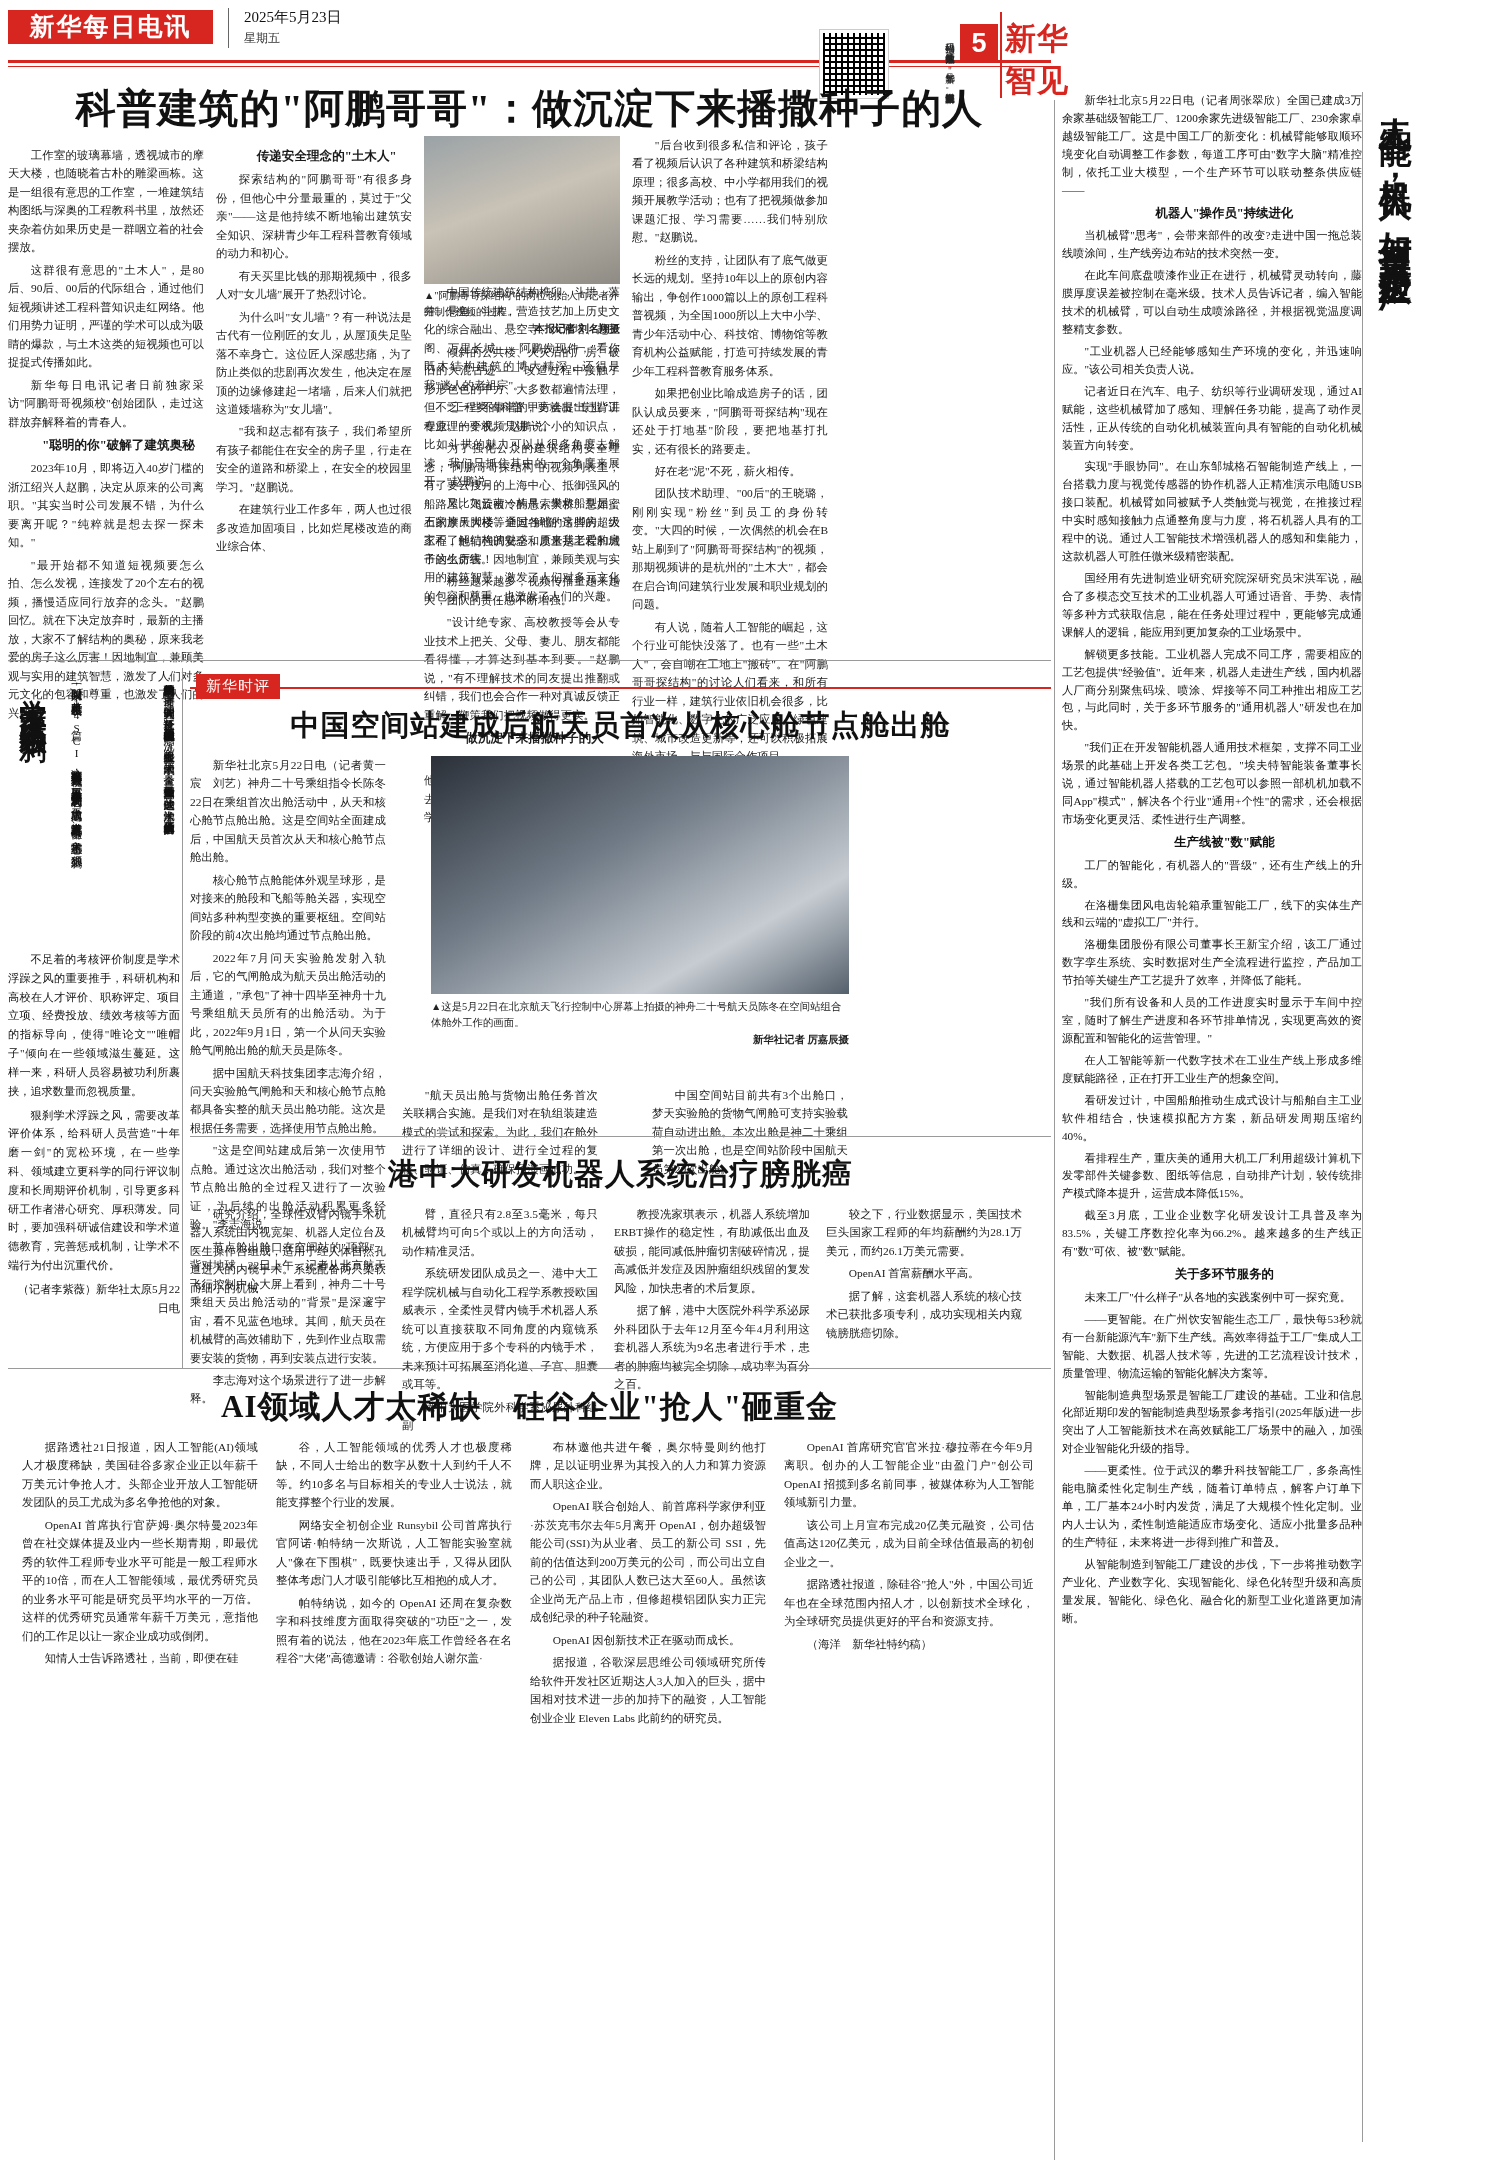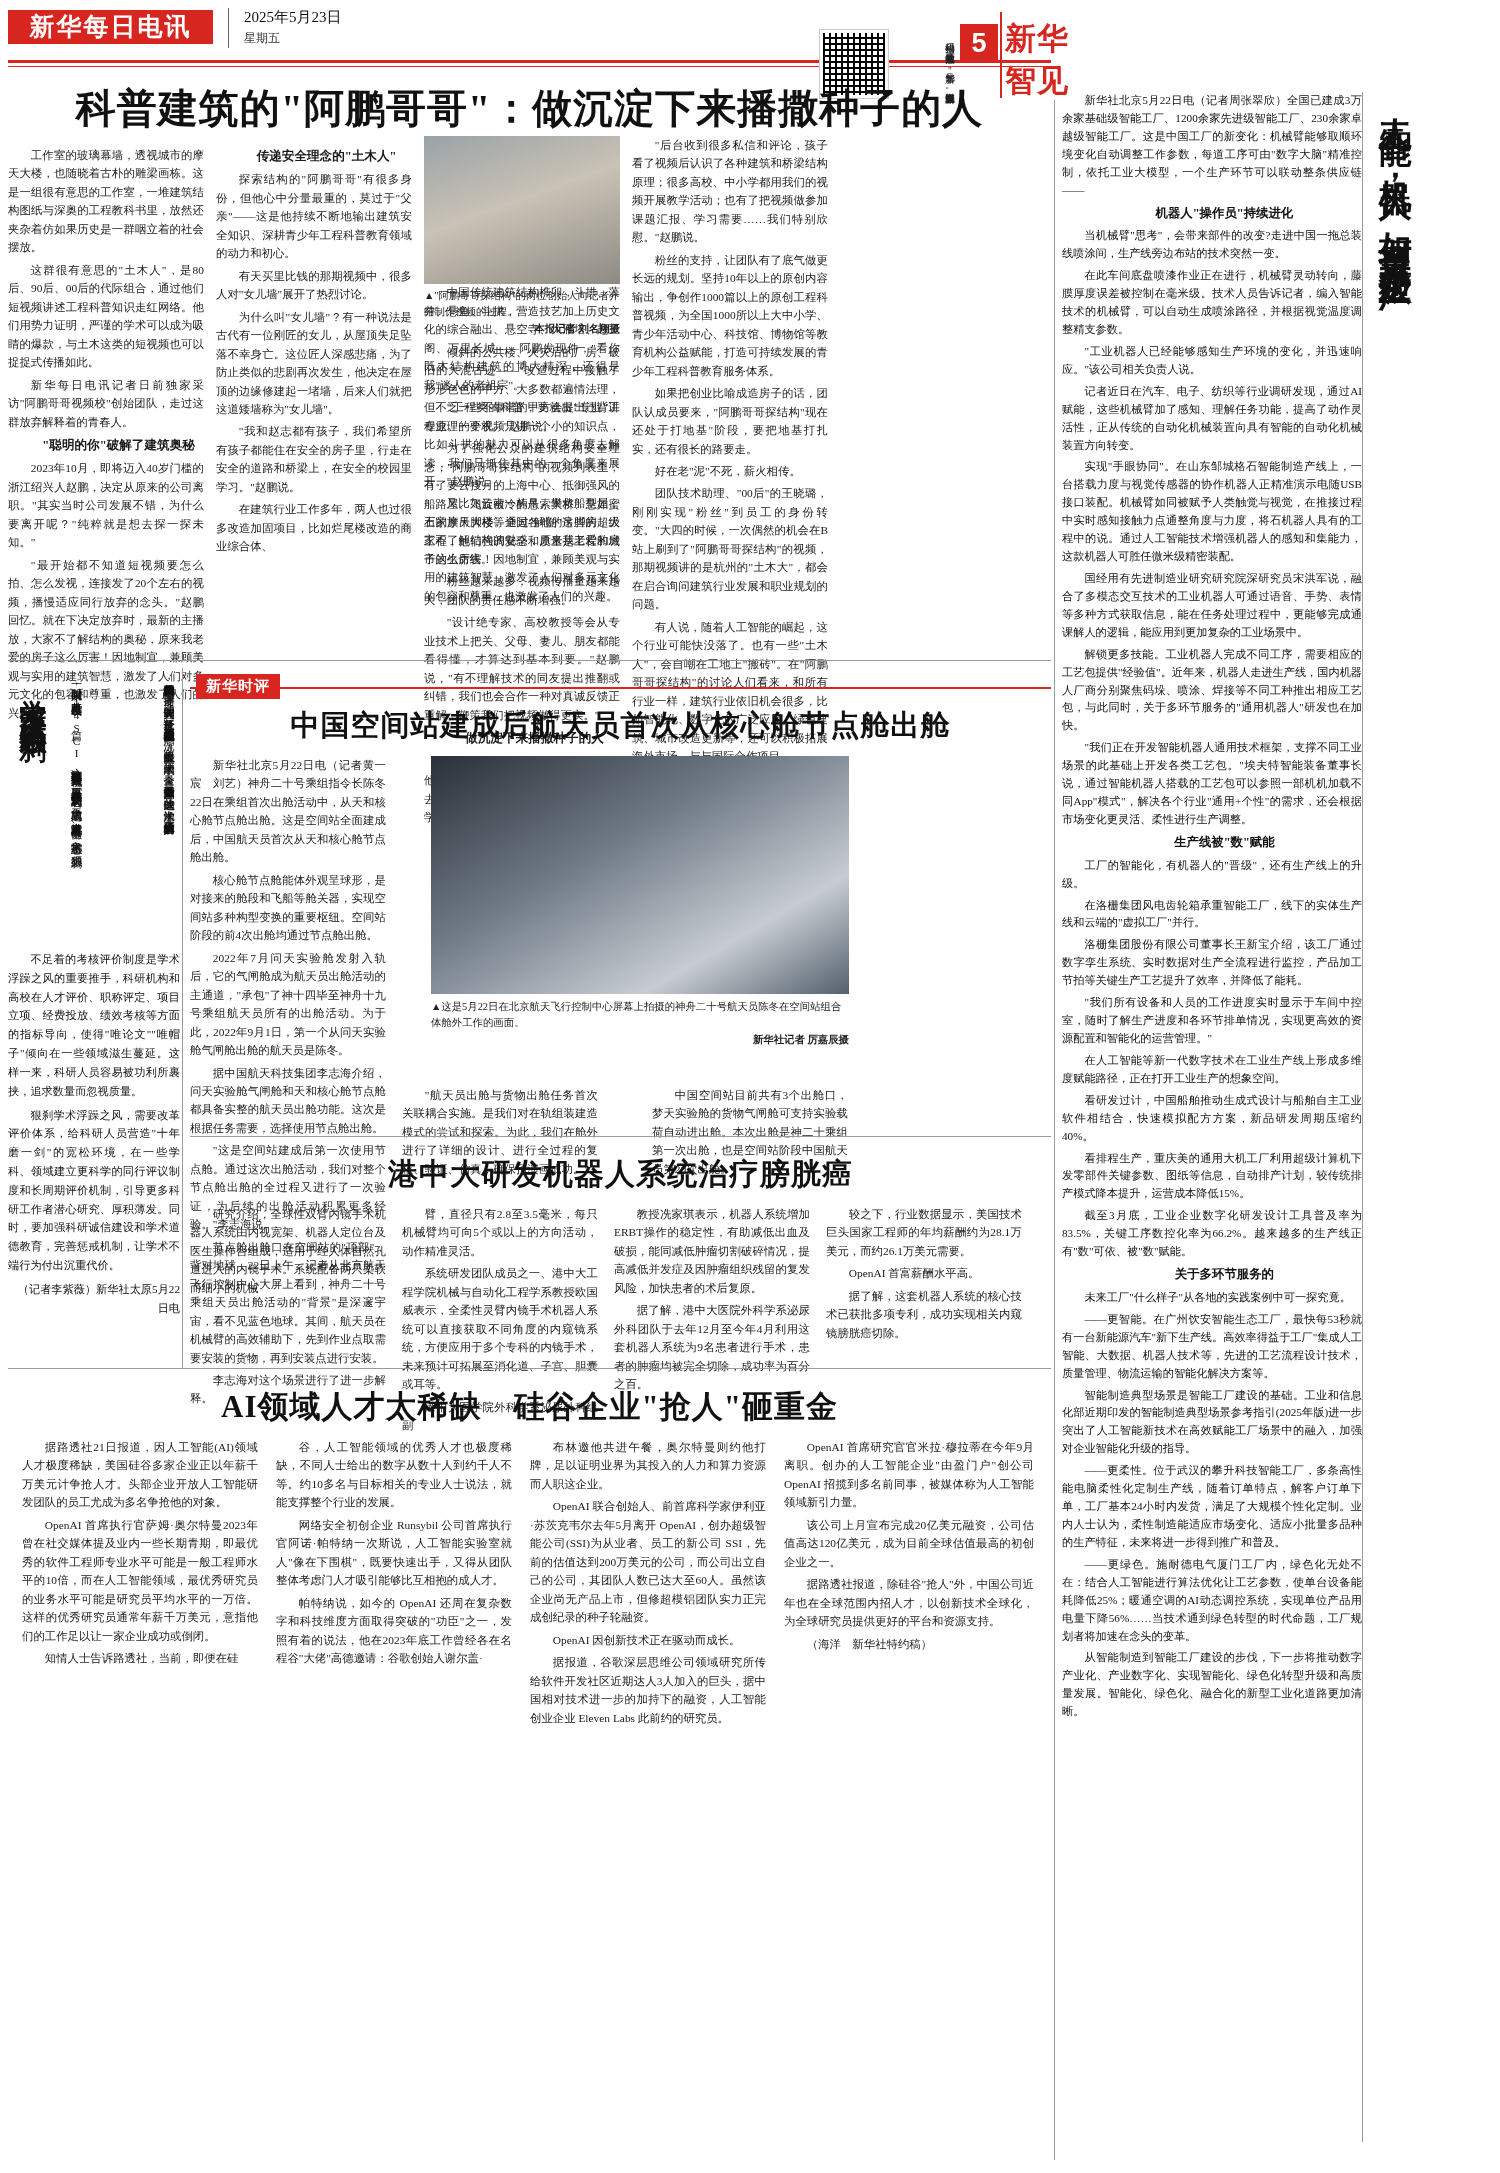--- a/index.html
+++ b/index.html
@@ -41,21 +41,21 @@
   .cols{column-gap:16px;font-size:11.4px;line-height:1.62;text-align:justify;color:#1a1a1a;}
   .cols p{margin:0 0 4px 0;text-indent:2em;}
   .subhead{font-weight:bold;font-size:12.6px;text-align:center;margin:7px 0 4px 0;text-indent:0;}
   .byline{text-align:right;font-size:11px;margin-top:3px;text-indent:0;}
   .caption{font-size:10.4px;line-height:1.5;text-indent:0;color:#222;}
   .photo{background:#b9b4ad;width:100%;display:block;}
   .photo.p1{height:148px;background:linear-gradient(160deg,#9aa2a6 0%,#c9c2b6 45%,#8e8b84 100%);}
   .photo.p2{height:238px;background:linear-gradient(150deg,#2b3038 0%,#6f7a86 40%,#c7ccd2 75%,#54606c 100%);}
 
   
-  .redtag{display:inline-block;background:#d6261f;color:#fff;font-weight:bold;font-size:15px;
+  .redtag{display:inline-block;background:#d6261f;color:#fff;font-weight:normal;font-size:15px;
           padding:3px 10px;letter-spacing:1px;}
   .tagrow{position:relative;height:26px;margin:6px 0 2px 0;}
   .tagrow .line{position:absolute;left:0;right:0;top:13px;height:2px;background:#d6261f;z-index:0;}
   .tagrow .redtag{position:relative;z-index:1;margin-left:6px;}
 
   h2.sechead{font-weight:bold;font-size:29px;text-align:center;margin:6px 0 10px 0;letter-spacing:1px;}
   h2.sechead.s2{font-size:30px;}
   h2.sechead.s3{font-size:31px;}
 
   
@@ -309,18 +309,17 @@
       <p>在人工智能等新一代数字技术在工业生产线上形成多维度赋能路径，正在打开工业生产的想象空间。</p>
       <p>看研发过计，中国船舶推动生成式设计与船舶自主工业软件相结合，快速模拟配方方案，新品研发周期压缩约40%。</p>
       <p>看排程生产，重庆美的通用大机工厂利用超级计算机下发零部件关键参数、图纸等信息，自动排产计划，较传统排产模式降本提升，运营成本降低15%。</p>
       <p>截至3月底，工业企业数字化研发设计工具普及率为83.5%，关键工序数控化率为66.2%。越来越多的生产线正有"数"可依、被"数"赋能。</p>
 
       <p class="rsub">关于多环节服务的</p>
       <p>未来工厂"什么样子"从各地的实践案例中可一探究竟。</p>
       <p>——更智能。在广州饮安智能生态工厂，最快每53秒就有一台新能源汽车"新下生产线。高效率得益于工厂"集成人工智能、大数据、机器人技术等，先进的工艺流程设计技术，质量管理、物流运输的智能化解决方案等。</p>
       <p>智能制造典型场景是智能工厂建设的基础。工业和信息化部近期印发的智能制造典型场景参考指引(2025年版)进一步突出了人工智能新技术在高效赋能工厂场景中的融入，加强对企业智能化升级的指导。</p>
       <p>——更柔性。位于武汉的攀升科技智能工厂，多条高性能电脑柔性化定制生产线，随着订单特点，解客户订单下单，工厂基本24小时内发货，满足了大规模个性化定制。业内人士认为，柔性制造能适应市场变化、适应小批量多品种的生产特征，未来将进一步得到推广和普及。</p>
-      <p>——更绿色。施耐德电气厦门工厂内，绿色化无处不在：结合人工智能进行算法优化让工艺参数，使单台设备能耗降低25%；暖通空调的AI动态调控系统，实现单位产品用电量下降56%……当技术通到绿色转型的时代命题，工厂规划者将加速在念头的变革。</p>
       <p>从智能制造到智能工厂建设的步伐，下一步将推动数字产业化、产业数字化、实现智能化、绿色化转型升级和高质量发展。智能化、绿色化、融合化的新型工业化道路更加清晰。</p>
     </div>
   </div>
 
 </div>
 
 </body></html>

